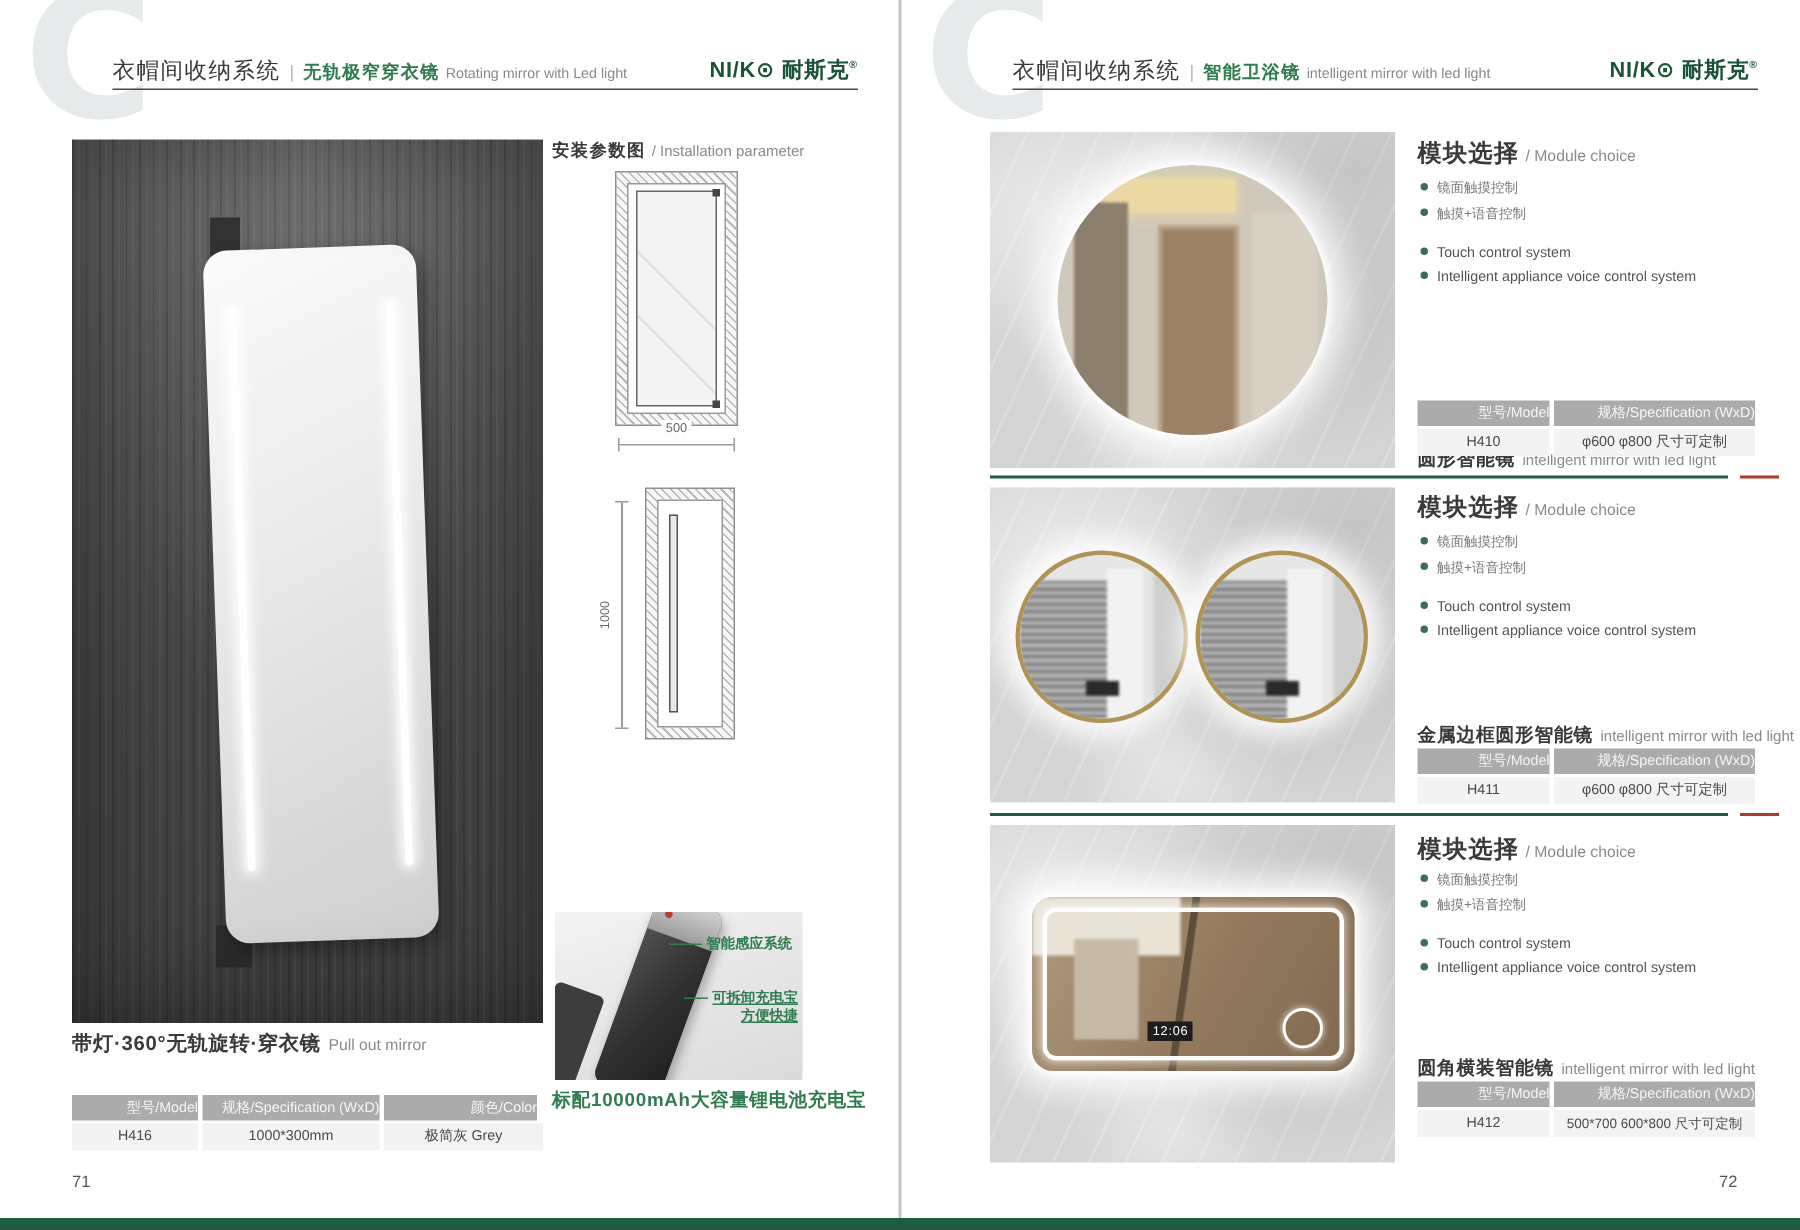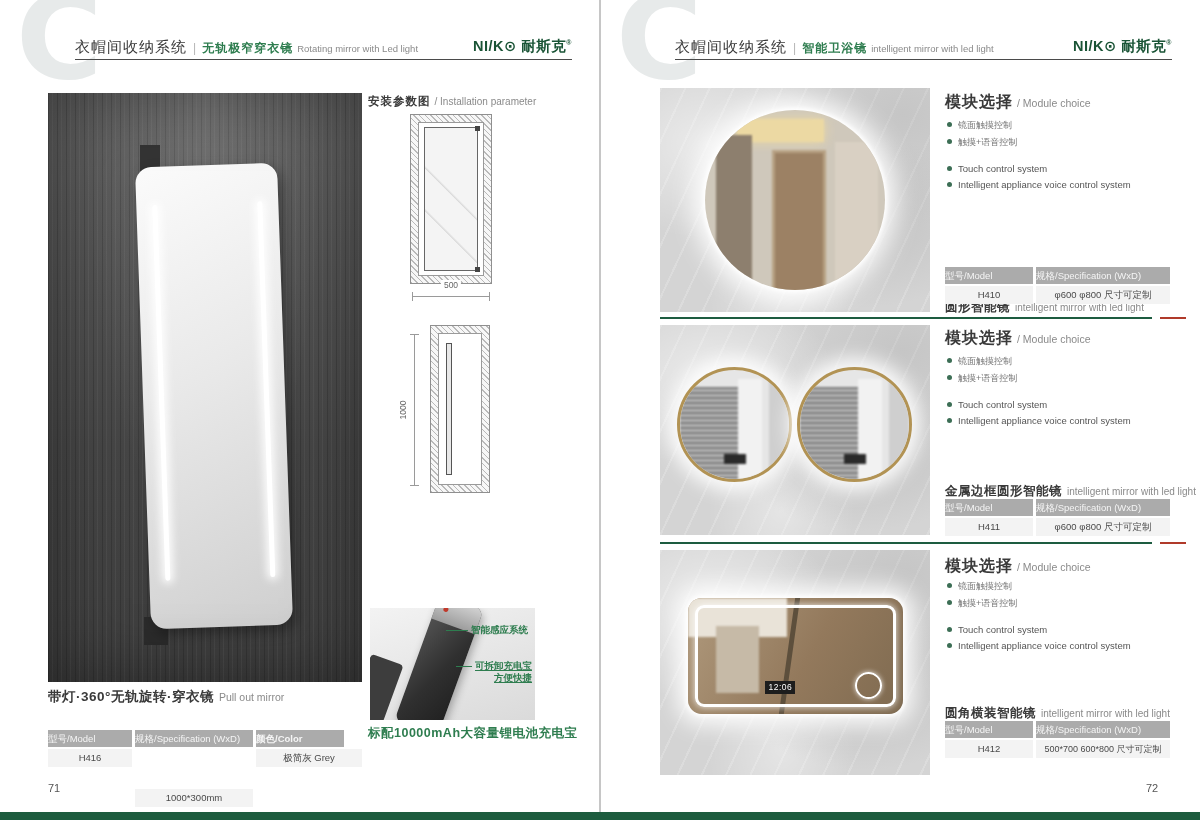--- a/index.html
+++ b/index.html
@@ -69,21 +69,21 @@
 
   
   .prod-title { position:absolute; white-space:nowrap; }
   .prod-title .cn { font-size:13.5px; font-weight:bold; color:#3a3a3a; letter-spacing:.5px; }
   .prod-title .en { font-size:10.5px; color:#8a8a8a; margin-left:5px; }
 
   
   .tbl { position:absolute; }
   .tbl .trh, .tbl .trv { display:flex; gap:3px; }
   .tbl .trv { margin-top:2px; }
-  .tbl .th { background:#ababab; color:#f5f5f5; font-size:9.5px; height:17px; line-height:17px; text-align:left; }
+  .tbl .th { background:#ababab; color:#f5f5f5; font-size:9.5px; height:17px; line-height:17px; text-align:right; }
   .tbl .tv { background:#f3f3f3; color:#4a4a4a; font-size:9.5px; height:18px; line-height:18px; text-align:center; }
 
   .pagenum { position:absolute; top:782px; font-size:11px; color:#555; }
 
   
   .marble { position:absolute; overflow:hidden; background:
       radial-gradient(ellipse at 18% 25%, rgba(255,255,255,.55), transparent 40%),
       radial-gradient(ellipse at 75% 60%, rgba(150,150,150,.30), transparent 45%),
       radial-gradient(ellipse at 45% 88%, rgba(255,255,255,.40), transparent 35%),
       radial-gradient(ellipse at 90% 12%, rgba(160,160,160,.28), transparent 40%),
@@ -196,25 +196,25 @@
   <div class="pb-caption">标配10000mAh大容量锂电池充电宝</div>
 
   <div class="prod-title" style="left:48px;top:687px;">
     <span class="cn">带灯·360°无轨旋转·穿衣镜</span><span class="en">Pull out mirror</span>
   </div>
 
   <div class="tbl" style="left:48px;top:730px;width:314px;">
     <div class="trh">
       <div class="th" style="width:84px;">型号/Model</div>
       <div class="th" style="width:118px;">规格/Specification (WxD)</div>
-      <div class="th" style="width:88px;font-weight:bold;">颜色/Color</div>
+      <div class="th" style="width:102px;">颜色/Color</div>
     </div>
     <div class="trv">
       <div class="tv" style="width:84px;">H416</div>
-      <div class="tv" style="width:118px;margin-top:40px;">1000*300mm</div>
+      <div class="tv" style="width:118px;">1000*300mm</div>
       <div class="tv" style="width:106px;">极简灰 Grey</div>
     </div>
   </div>
 
   <div class="pagenum" style="left:48px;">71</div>
 
   <div class="c-mark" style="left:616px;">C</div>
 
   <div class="hdr" style="left:675px;">
     <span class="sys">衣帽间收纳系统</span><span class="hdivider">|</span><span class="cat">智能卫浴镜</span><span class="caten">intelligent mirror with led light</span>

